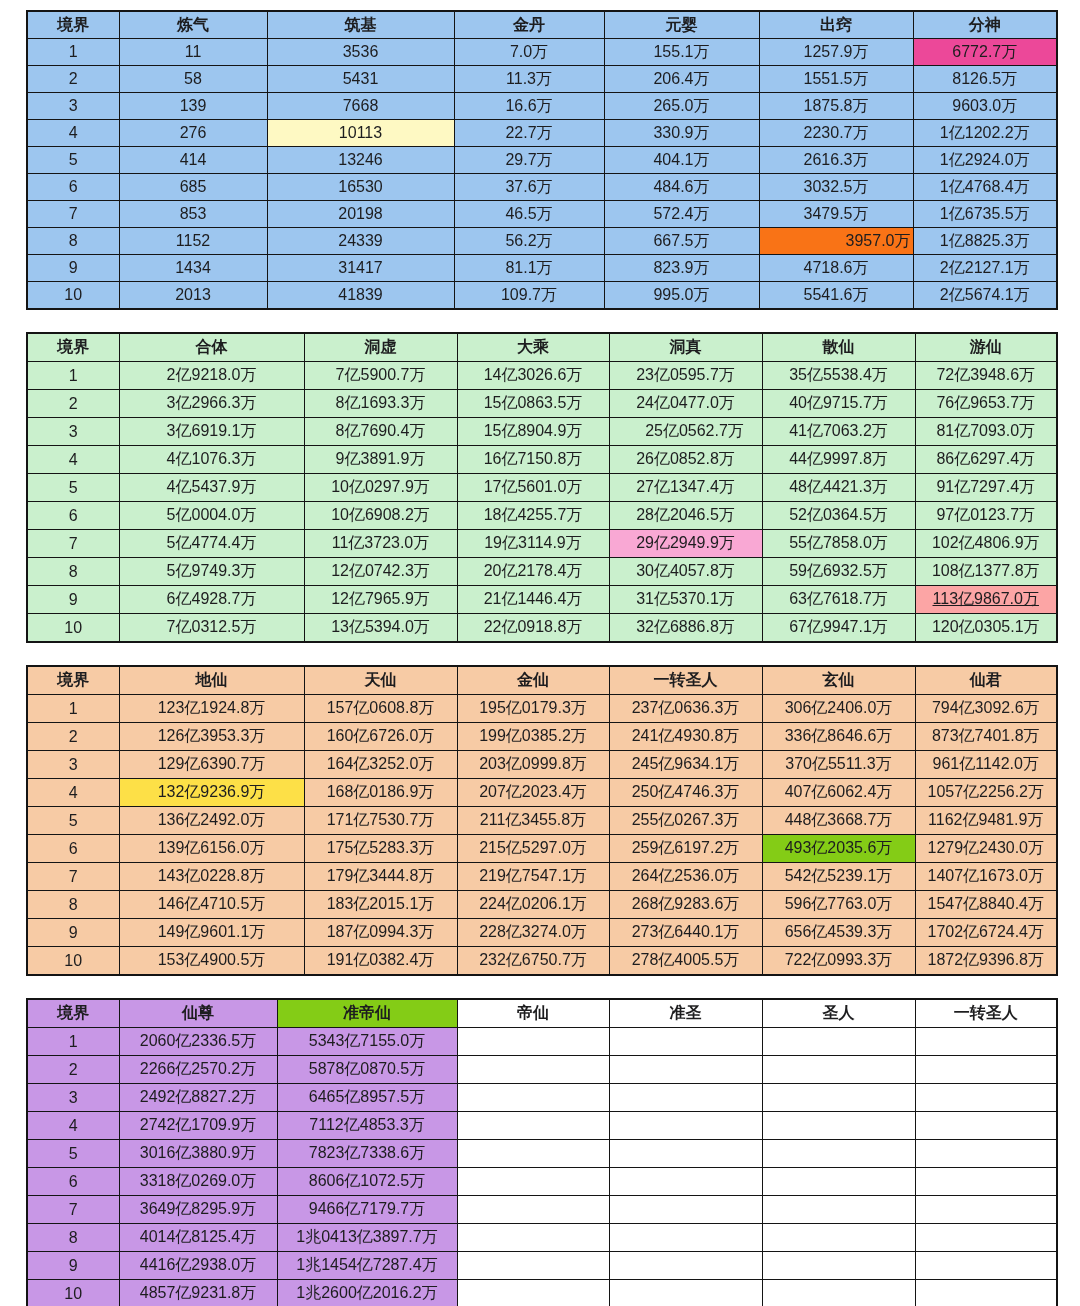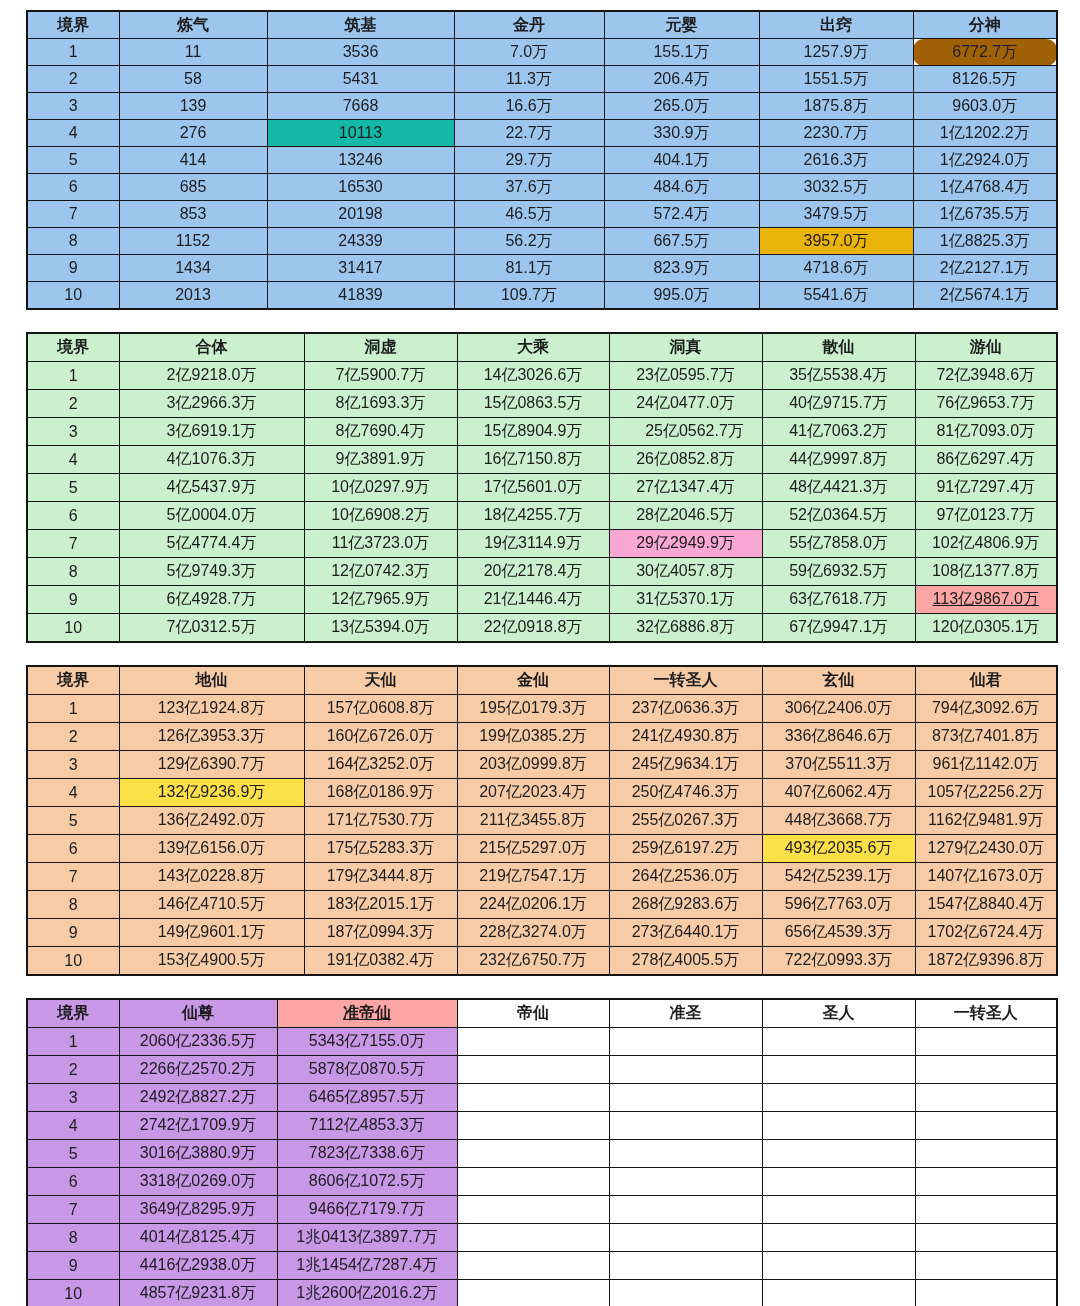--- a/index.html
+++ b/index.html
@@ -70,21 +70,21 @@
             </tr>
           </thead>
           <tbody>
             <tr>
               <td style="background: rgb(157, 198, 239);">1</td>
               <td style="background: rgb(157, 198, 239);">11</td>
               <td style="background: rgb(157, 198, 239);">3536</td>
               <td style="background: rgb(157, 198, 239);">7.0万</td>
               <td style="background: rgb(157, 198, 239);">155.1万</td>
               <td style="background: rgb(157, 198, 239);">1257.9万</td>
-              <td style="background: #a16207; border-radius: 11px;">6772.7万</td>
+              <td style="background: #ec4899;">6772.7万</td>
             </tr>
             <tr>
               <td style="background: rgb(157, 198, 239);">2</td>
               <td style="background: rgb(157, 198, 239);">58</td>
               <td style="background: rgb(157, 198, 239);">5431</td>
               <td style="background: rgb(157, 198, 239);">11.3万</td>
               <td style="background: rgb(157, 198, 239);">206.4万</td>
               <td style="background: rgb(157, 198, 239);">1551.5万</td>
               <td style="background: rgb(157, 198, 239);">8126.5万</td>
             </tr>
@@ -93,21 +93,21 @@
               <td style="background: rgb(157, 198, 239);">139</td>
               <td style="background: rgb(157, 198, 239);">7668</td>
               <td style="background: rgb(157, 198, 239);">16.6万</td>
               <td style="background: rgb(157, 198, 239);">265.0万</td>
               <td style="background: rgb(157, 198, 239);">1875.8万</td>
               <td style="background: rgb(157, 198, 239);">9603.0万</td>
             </tr>
             <tr>
               <td style="background: rgb(157, 198, 239);">4</td>
               <td style="background: rgb(157, 198, 239);">276</td>
-              <td style="background: #14b8a6;">10113</td>
+              <td style="background: #fef9c3;">10113</td>
               <td style="background: rgb(157, 198, 239);">22.7万</td>
               <td style="background: rgb(157, 198, 239);">330.9万</td>
               <td style="background: rgb(157, 198, 239);">2230.7万</td>
               <td style="background: rgb(157, 198, 239);">1亿1202.2万</td>
             </tr>
             <tr>
               <td style="background: rgb(157, 198, 239);">5</td>
               <td style="background: rgb(157, 198, 239);">414</td>
               <td style="background: rgb(157, 198, 239);">13246</td>
               <td style="background: rgb(157, 198, 239);">29.7万</td>
@@ -132,21 +132,21 @@
               <td style="background: rgb(157, 198, 239);">572.4万</td>
               <td style="background: rgb(157, 198, 239);">3479.5万</td>
               <td style="background: rgb(157, 198, 239);">1亿6735.5万</td>
             </tr>
             <tr>
               <td style="background: rgb(157, 198, 239);">8</td>
               <td style="background: rgb(157, 198, 239);">1152</td>
               <td style="background: rgb(157, 198, 239);">24339</td>
               <td style="background: rgb(157, 198, 239);">56.2万</td>
               <td style="background: rgb(157, 198, 239);">667.5万</td>
-              <td style="background: #eab308;">3957.0万</td>
+              <td style="background: #f97316; text-align: right;">3957.0万</td>
               <td style="background: rgb(157, 198, 239);">1亿8825.3万</td>
             </tr>
             <tr>
               <td style="background: rgb(157, 198, 239);">9</td>
               <td style="background: rgb(157, 198, 239);">1434</td>
               <td style="background: rgb(157, 198, 239);">31417</td>
               <td style="background: rgb(157, 198, 239);">81.1万</td>
               <td style="background: rgb(157, 198, 239);">823.9万</td>
               <td style="background: rgb(157, 198, 239);">4718.6万</td>
               <td style="background: rgb(157, 198, 239);">2亿2127.1万</td>
@@ -346,21 +346,21 @@
               <td style="background: rgb(247, 203, 165);">255亿0267.3万</td>
               <td style="background: rgb(247, 203, 165);">448亿3668.7万</td>
               <td style="background: rgb(247, 203, 165);">1162亿9481.9万</td>
             </tr>
             <tr>
               <td style="background: rgb(247, 203, 165);">6</td>
               <td style="background: rgb(247, 203, 165);">139亿6156.0万</td>
               <td style="background: rgb(247, 203, 165);">175亿5283.3万</td>
               <td style="background: rgb(247, 203, 165);">215亿5297.0万</td>
               <td style="background: rgb(247, 203, 165);">259亿6197.2万</td>
-              <td style="background: #fde047;">493亿2035.6万</td>
+              <td style="background: #84cc16;">493亿2035.6万</td>
               <td style="background: rgb(247, 203, 165);">1279亿2430.0万</td>
             </tr>
             <tr>
               <td style="background: rgb(247, 203, 165);">7</td>
               <td style="background: rgb(247, 203, 165);">143亿0228.8万</td>
               <td style="background: rgb(247, 203, 165);">179亿3444.8万</td>
               <td style="background: rgb(247, 203, 165);">219亿7547.1万</td>
               <td style="background: rgb(247, 203, 165);">264亿2536.0万</td>
               <td style="background: rgb(247, 203, 165);">542亿5239.1万</td>
               <td style="background: rgb(247, 203, 165);">1407亿1673.0万</td>
@@ -403,21 +403,21 @@
             <col style="width: 180px;">
             <col style="width: 152px;">
             <col style="width: 153px;">
             <col style="width: 153px;">
             <col style="width: 142px;">
           </colgroup>
           <thead>
             <tr>
               <th style="background: rgb(200, 151, 230);">境界</th>
               <th style="background: rgb(200, 151, 230);">仙尊</th>
-              <th style="background: #fca5a5; text-decoration: underline;">准帝仙</th>
+              <th style="background: #84cc16;">准帝仙</th>
               <th style="background: rgb(255, 255, 255);">帝仙</th>
               <th style="background: rgb(255, 255, 255);">准圣</th>
               <th style="background: rgb(255, 255, 255);">圣人</th>
               <th style="background: rgb(255, 255, 255);">一转圣人</th>
             </tr>
           </thead>
           <tbody>
             <tr>
               <td style="background: rgb(200, 151, 230);">1</td>
               <td style="background: rgb(200, 151, 230);">2060亿2336.5万</td>

